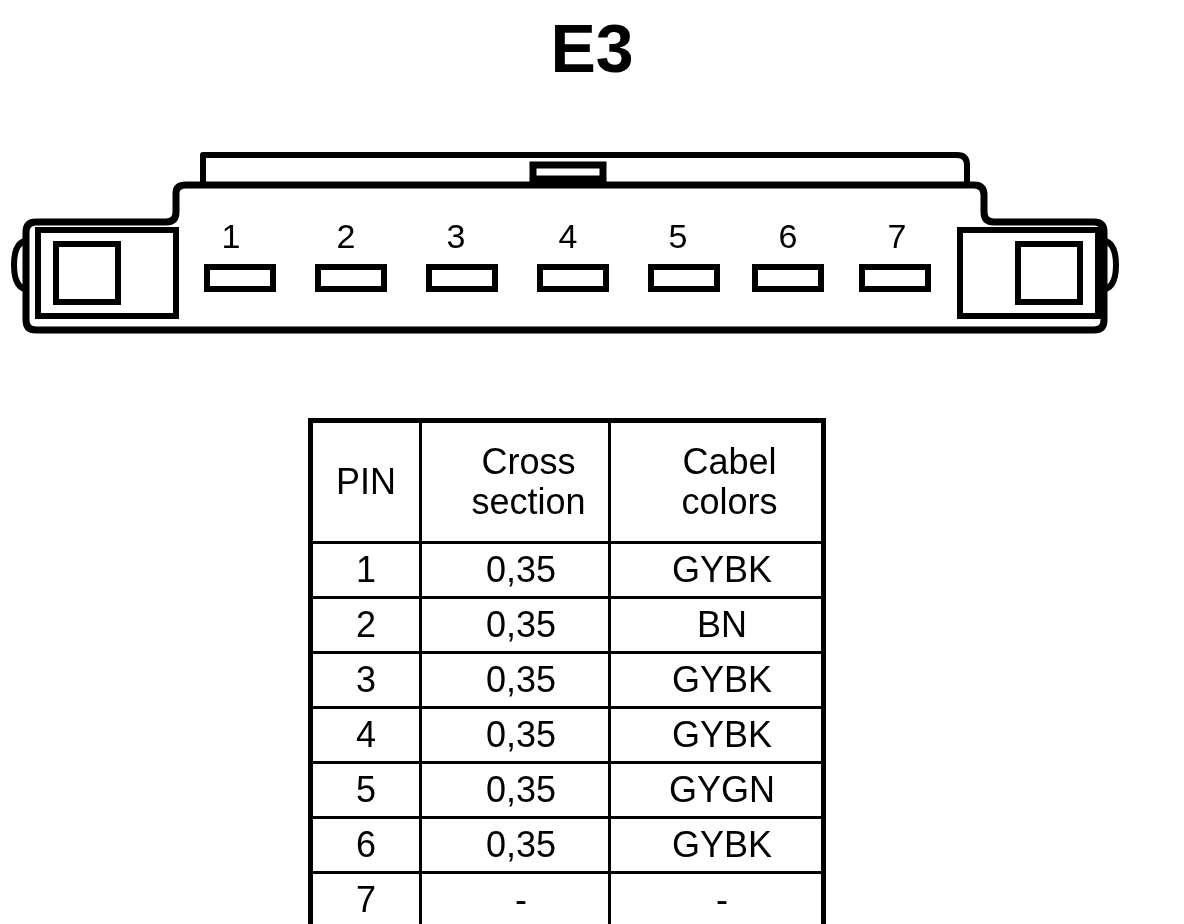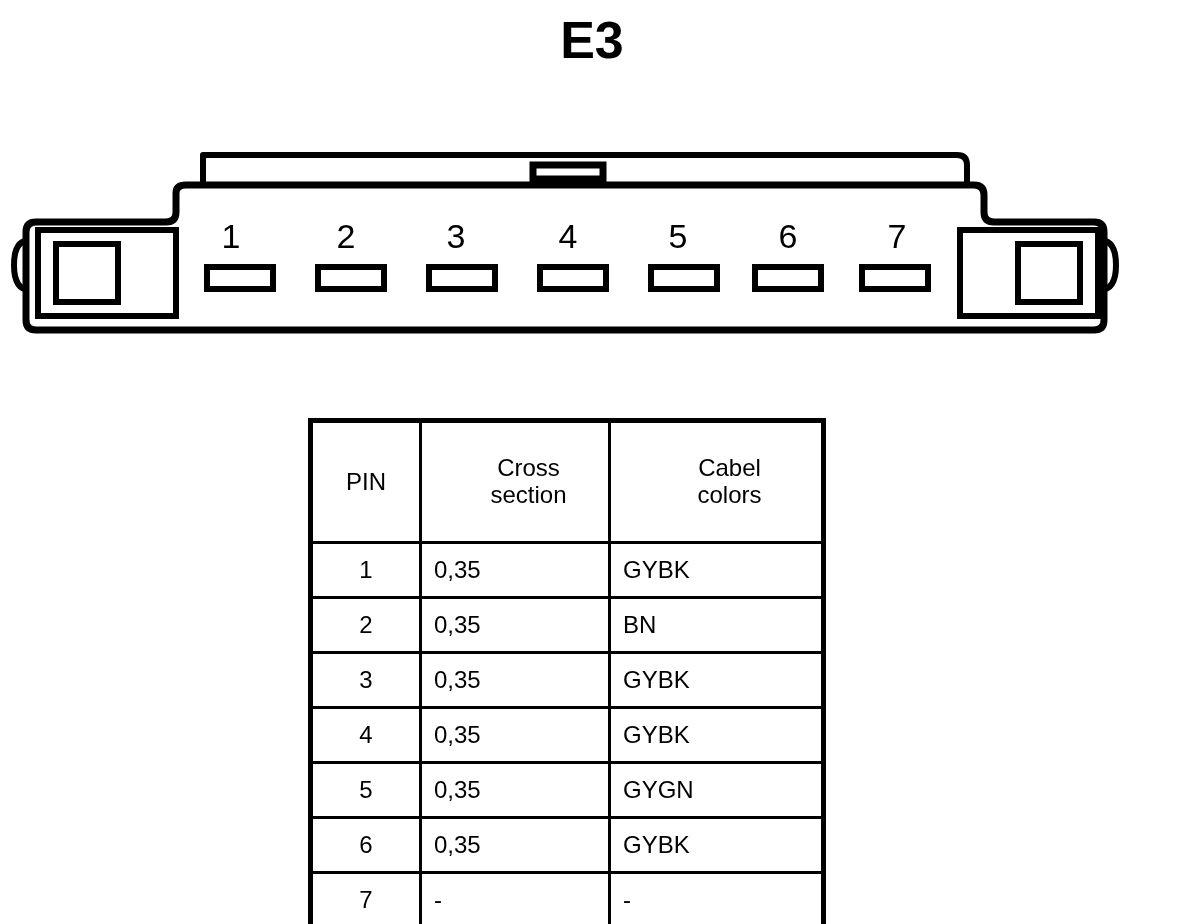--- a/index.html
+++ b/index.html
@@ -17,21 +17,21 @@
     overflow: hidden;
   }
 
   
   #connector-title {
     position: absolute;
     left: 0;
     top: 14px;
     width: 1184px;
     text-align: center;
-    font-size: 52px;
+    font-size: 68px;
     font-weight: bold;
     line-height: 1;
     letter-spacing: 0px;
   }
 
   
   #connector-diagram {
     position: absolute;
     left: 0;
     top: 130px;
@@ -54,21 +54,21 @@
     position: absolute;
     left: 308px;
     top: 418px;
     border-collapse: collapse;
     border: 5px solid #000000;
     background: #ffffff;
   }
   #pin-table td, #pin-table th {
     border: 3px solid #000000;
     font-family: "Liberation Sans", sans-serif;
-    font-size: 24px;
+    font-size: 36px;
     font-weight: normal;
     padding: 0;
     background: #ffffff;
   }
   #pin-table th {
     font-weight: normal;
     height: 118px;
     vertical-align: middle;
     text-align: center;
     line-height: 1.12;
@@ -79,21 +79,21 @@
     line-height: 1;
   }
   .col-pin    { width: 106px; }
   .col-cross  { width: 186px; }
   .col-colors { width: 210px; }
 
   .cell-pin {
     text-align: center;
   }
   .cell-value {
-    text-align: left;
+    text-align: center;
     padding-left: 12px !important;
   }
   .hdr-two-line span {
     display: block;
     padding-left: 27px;
   }
 </style>
 </head>
 <body>
 

